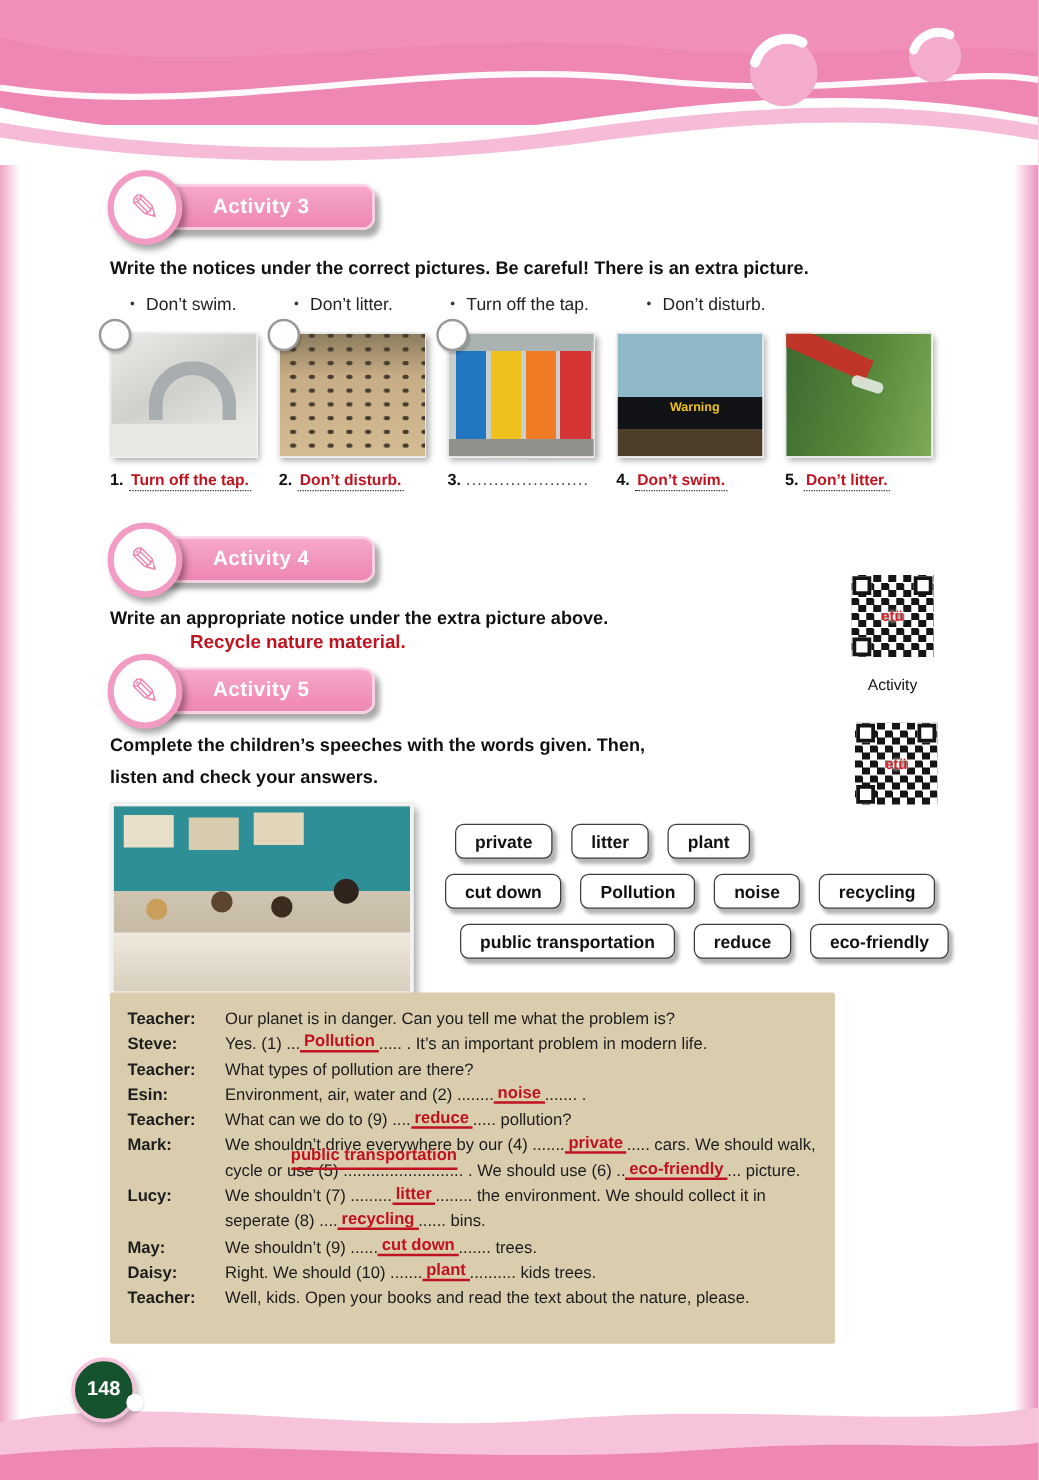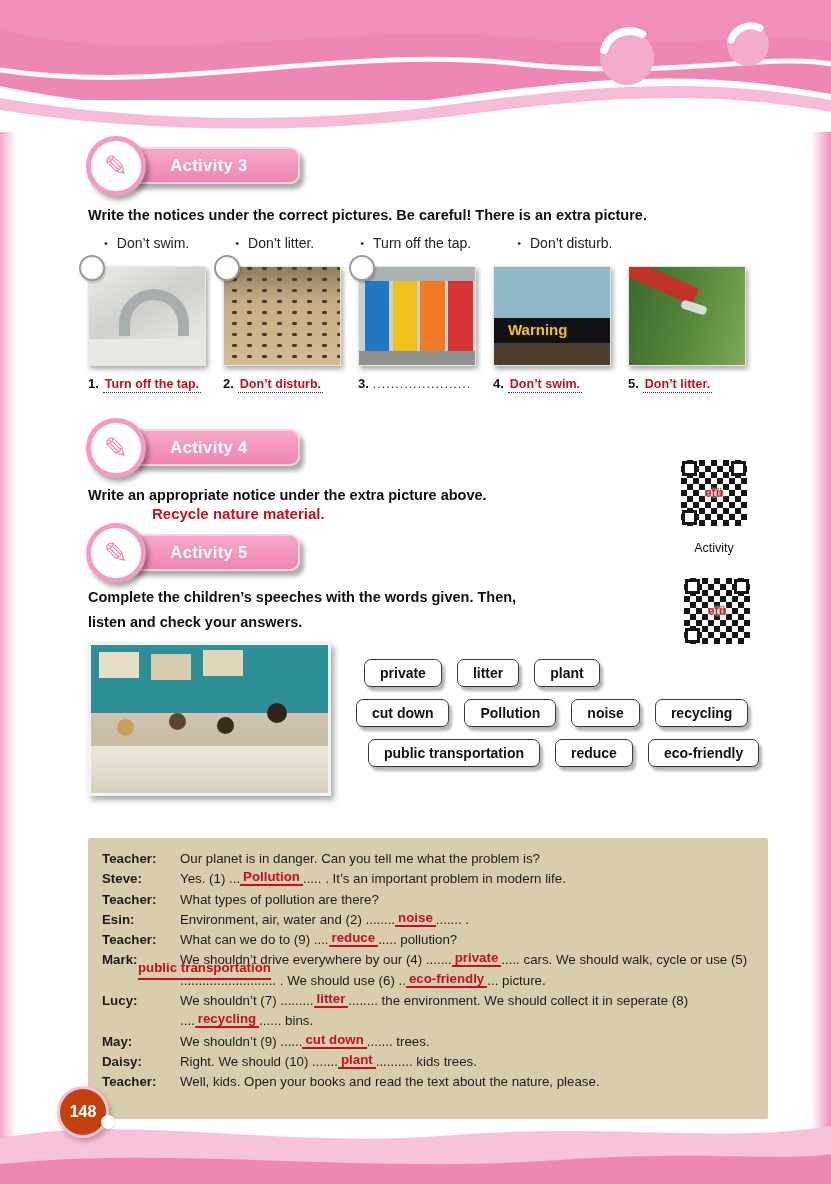--- a/index.html
+++ b/index.html
@@ -42,21 +42,21 @@
   .cap-dots{color:#333;letter-spacing:1px}
 
   .img-tap{background:linear-gradient(150deg,#ececea,#cfcfcb 45%,#f3f3f0)}
   .img-tap::before{content:"";position:absolute;left:30px;top:22px;width:48px;height:36px;border:11px solid #a8adb0;border-bottom:none;border-radius:40px 40px 0 0}
   .img-tap::after{content:"";position:absolute;left:0;bottom:0;width:100%;height:26px;background:#e8e8e4}
   .img-turtles{background:linear-gradient(#8d7c5e,#c7ad85 35%,#d3bb92)}
   .img-turtles::before{content:"";position:absolute;inset:0;background-image:radial-gradient(#473d2f 2.2px,transparent 2.8px);background-size:15px 11px;background-position:3px 40px}
   .img-bins{background:linear-gradient(#aab3b1 0 14%,rgba(0,0,0,0) 14% 86%,#90908c 86%),
             linear-gradient(90deg,#c9cfcd 0 5%,#2277c0 5% 26%,#c9cfcd 26% 29%,#f0c01c 29% 50%,#c9cfcd 50% 53%,#ef7b25 53% 74%,#c9cfcd 74% 77%,#d63535 77% 98%,#c9cfcd 98%)}
   .img-sea{background:linear-gradient(#8fb9c9 0 52%,#101216 52% 78%,#4e3e2c 78%)}
-  .sea-text{position:absolute;left:14px;top:55%;color:#f2c211;font-size:15px;font-weight:700}
+  .sea-text{position:absolute;left:42px;top:55%;color:#f2c211;font-size:10px;font-weight:700}
   .img-litter{background:linear-gradient(105deg,#3c682f,#58893c 55%,#7fa957)}
   .img-litter::before{content:"";position:absolute;left:-14px;top:4px;width:84px;height:18px;background:#c03527;transform:rotate(24deg)}
   .img-litter::after{content:"";position:absolute;left:52px;top:36px;width:26px;height:9px;background:rgba(235,240,235,.85);border-radius:4px;transform:rotate(18deg)}
 
   .ans4{position:absolute;left:152px;top:505px;z-index:2;color:#c1121f;font-weight:700;font-size:15px}
 
   
   .qr{position:absolute;width:66px;height:66px;z-index:2;outline:3px solid #fff;
       background:conic-gradient(#151515 0 90deg,#fff 90deg 180deg,#151515 180deg 270deg,#fff 270deg 360deg);
       background-size:12px 12px}
@@ -85,30 +85,30 @@
 
   
   .words{position:absolute;left:356px;top:659px;z-index:2}
   .wrow{display:flex;gap:15px;margin-bottom:12px}
   .wrow.r1{margin-left:8px}
   .wrow.r3{margin-left:12px}
   .chip{background:#fff;border:1.7px solid #3c3c3c;border-radius:7px;box-shadow:3px 4px 3px #b5b5b5;
         padding:5px 15px;font-weight:700;font-size:14px;color:#111;white-space:nowrap}
 
   
-  .dlg{position:absolute;left:88px;top:838px;width:680px;min-height:264px;background:#d9cdad;z-index:2;padding:11px 14px 26px;border-radius:2px}
+  .dlg{position:absolute;left:88px;top:794px;width:580px;min-height:264px;background:#d9cdad;z-index:2;padding:11px 14px 26px;border-radius:2px}
   .dlg-row{display:flex;font-size:13.3px;line-height:20.3px}
   .dlg-sp{width:78px;flex:0 0 78px;font-weight:700}
   .dlg-tx{flex:1}
   .ans{color:#c1121f;font-weight:700;position:relative;top:-2px;padding:0 3px;border-bottom:2px solid #c1121f;white-space:nowrap;font-style:normal}
   .blankwrap{position:relative;white-space:nowrap}
   .ans-float{position:absolute;left:-42px;top:-15px;color:#c1121f;font-weight:700;border-bottom:2px solid #c1121f;white-space:nowrap;font-size:13.3px}
 
   
-  .badge{position:absolute;left:57px;top:1086px;width:52px;height:52px;border-radius:50%;background:#c2410c;
+  .badge{position:absolute;left:57px;top:1086px;width:52px;height:52px;border-radius:50%;background:#14532d;
          border:3px solid #f7c3da;box-shadow:2px 3px 5px rgba(0,0,0,.25);display:flex;align-items:center;justify-content:center;z-index:3}
   .badge span{color:#fff;font-weight:700;font-size:16px}
   .badge::after{content:"";position:absolute;right:-9px;top:26px;width:14px;height:14px;border-radius:50%;background:#fff;box-shadow:0 1px 2px rgba(0,0,0,.2)}
 </style>
 </head>
 <body>
 
 <div class="page">
 
   <div class="edge edge-left"></div>

